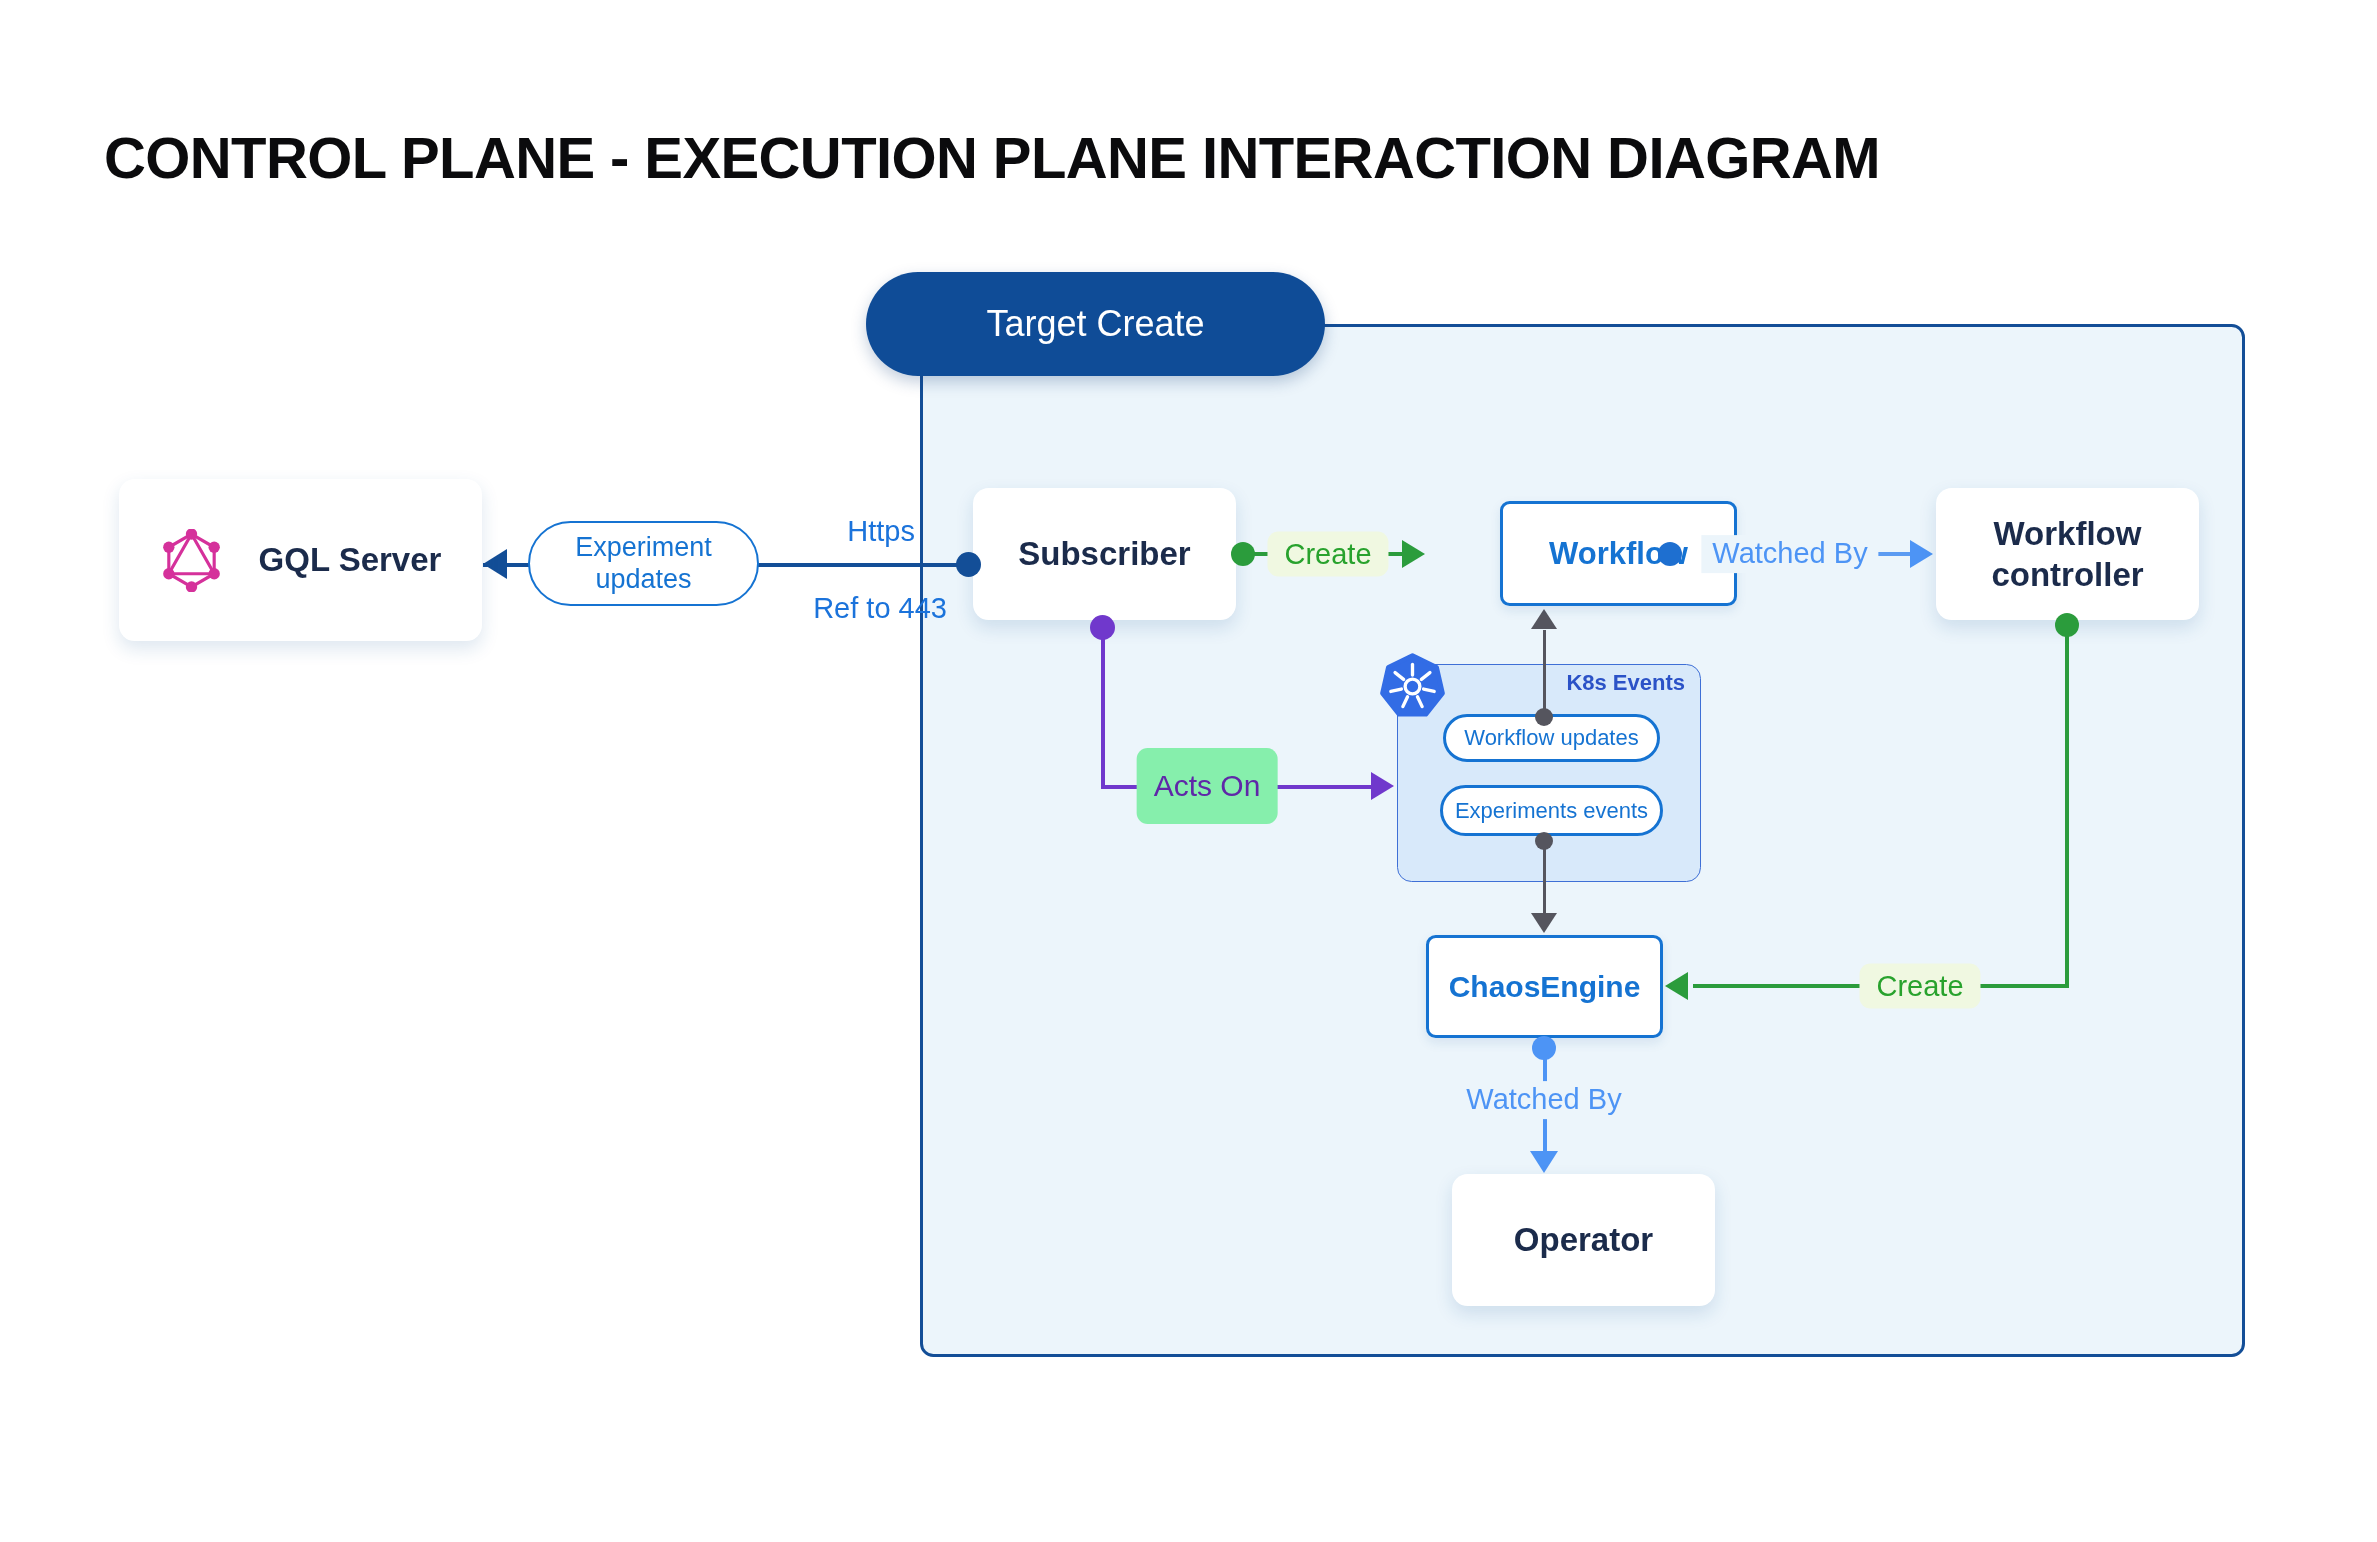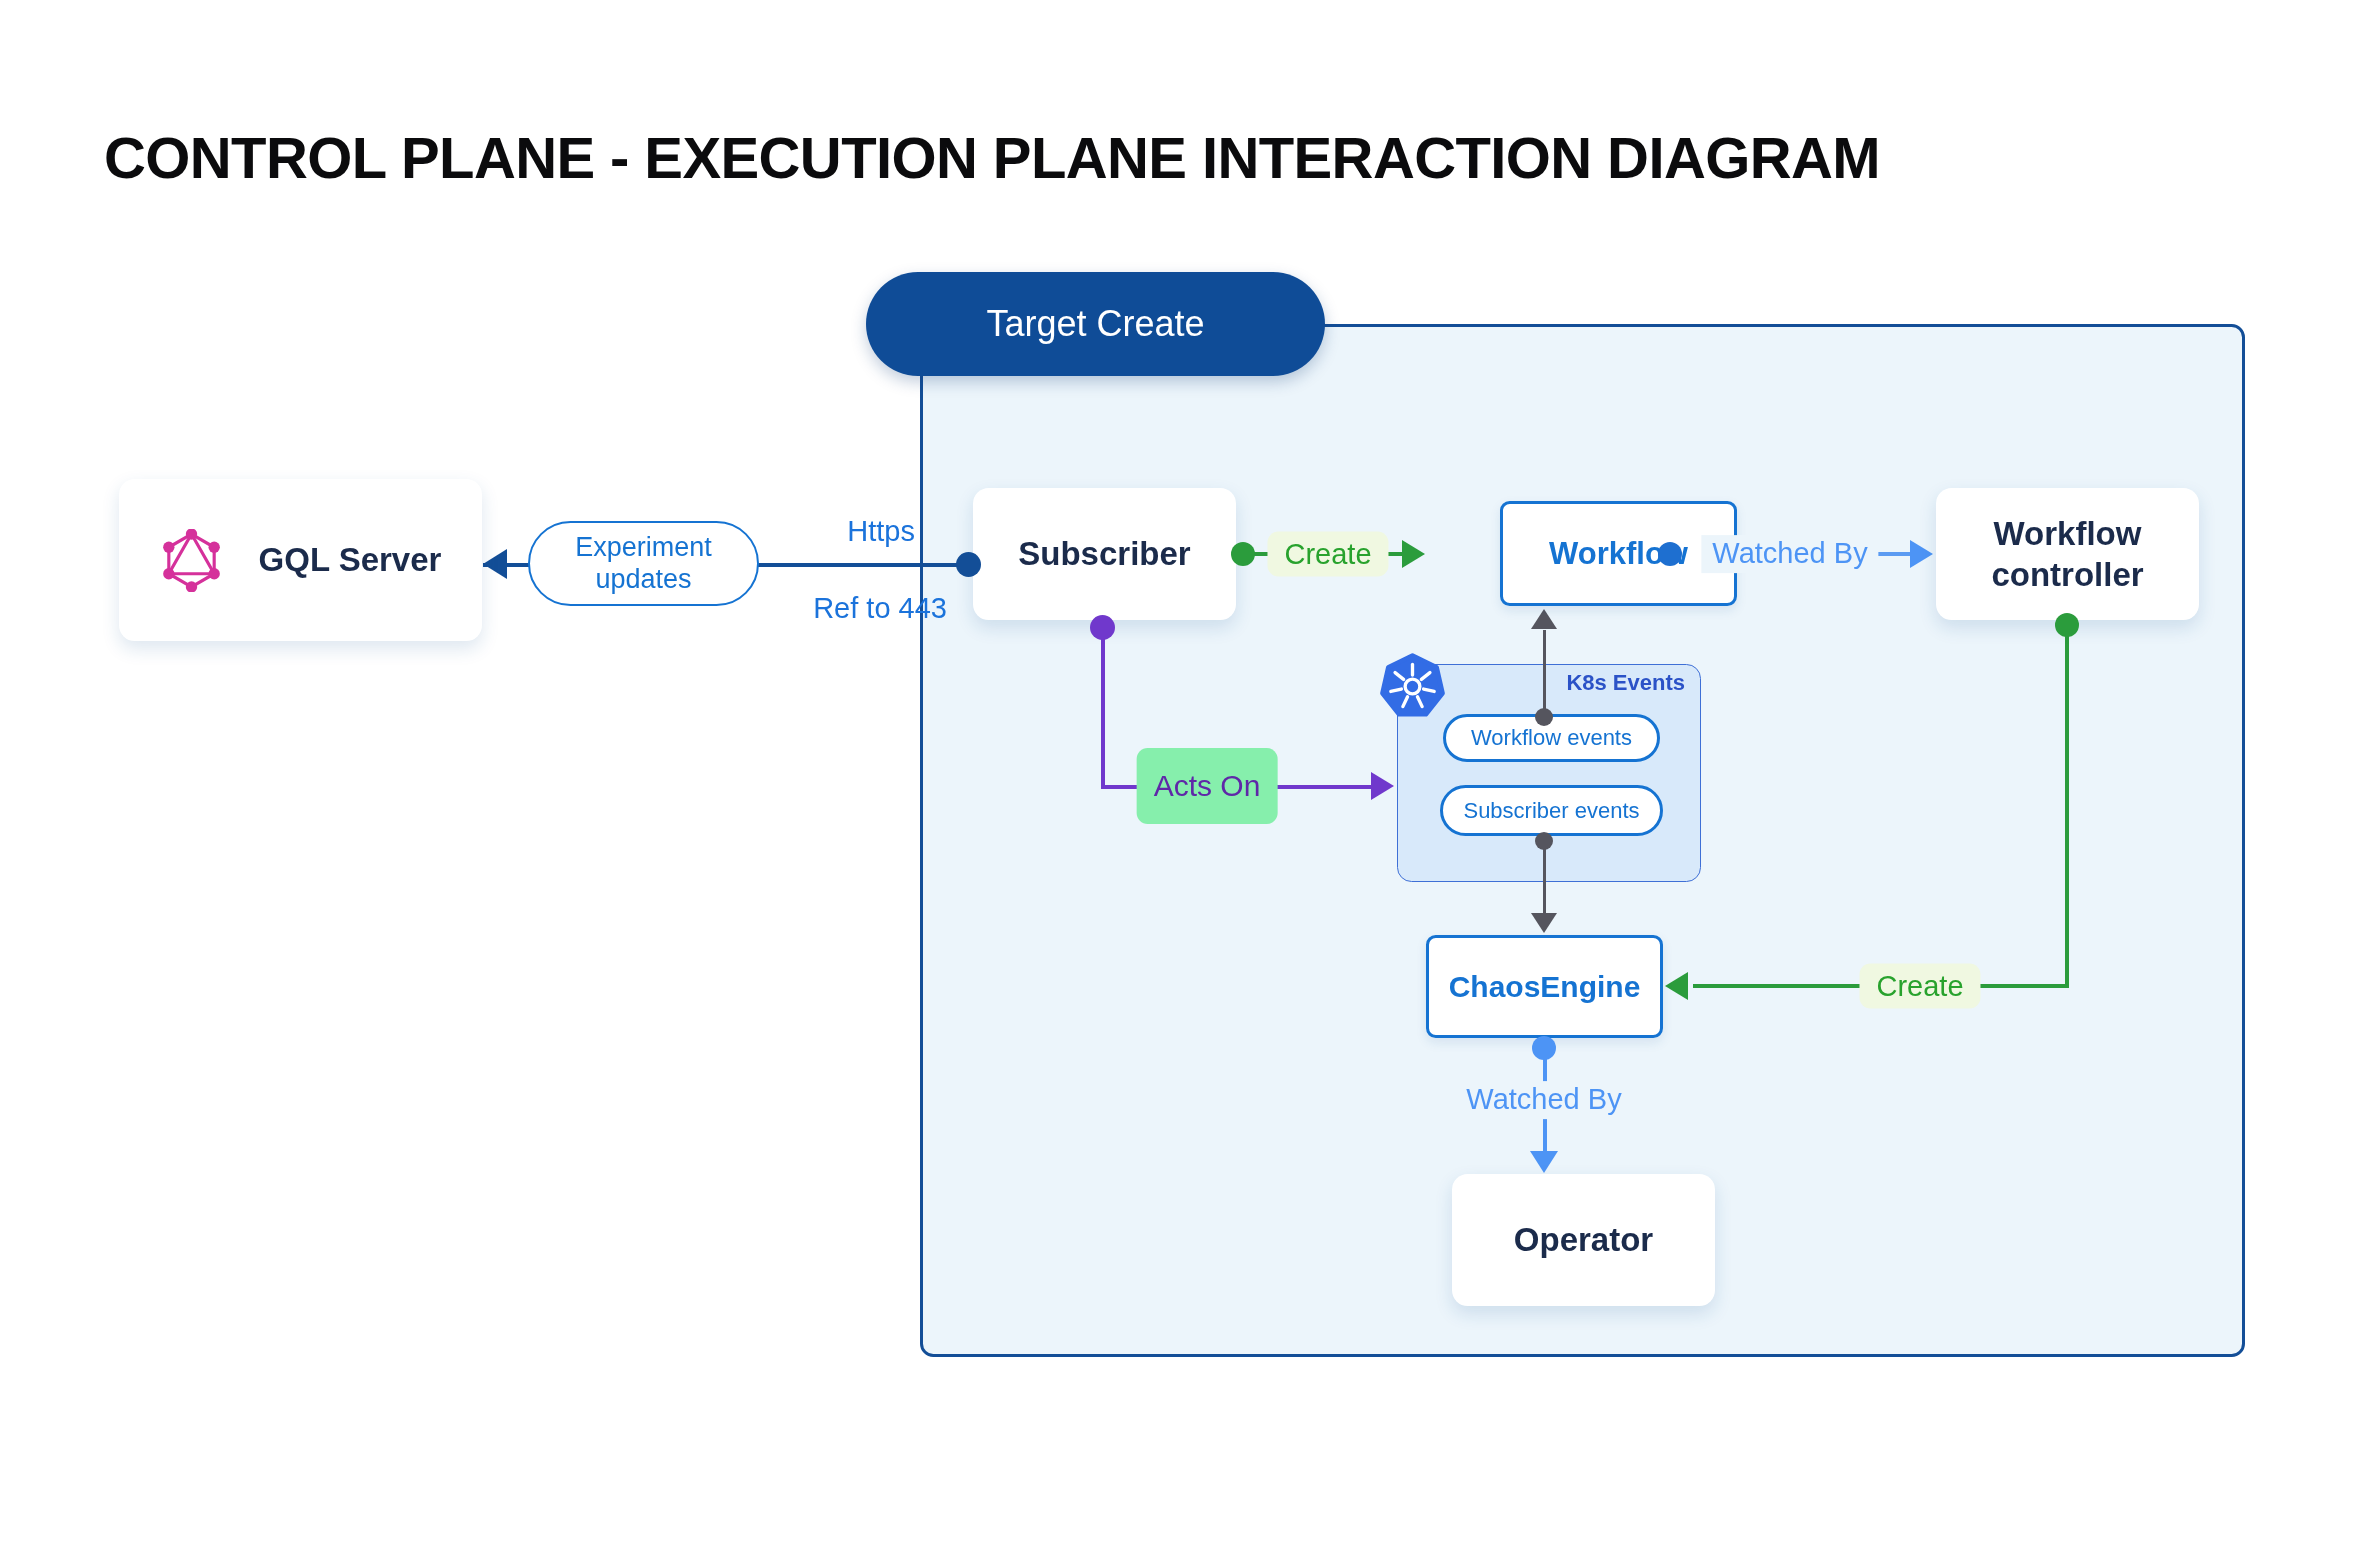--- a/index.html
+++ b/index.html
@@ -147,24 +147,24 @@
 
 <div class="abs bluebox" style="left:1500px;top:501px;width:237px;height:105px;font-size:31px;">
   <span>Workflow</span>
 </div>
 
 <div class="abs card" style="left:1936px;top:488px;width:263px;height:132px;font-size:33px;text-align:center;line-height:1.25;">
   <span style="width:181px;">Workflow controller</span>
 </div>
 
 <div class="abs stadium" style="left:1443px;top:714px;width:217px;height:48px;border-width:3px;border-radius:25.4px;font-size:22px;font-weight:500;">
-  <span>Workflow events</span>
+  <span>Workflow updates</span>
 </div>
 <div class="abs stadium" style="left:1440px;top:785px;width:223px;height:51px;border-width:3px;border-radius:27px;font-size:22px;font-weight:500;">
-  <span>Subscriber events</span>
+  <span>Experiments events</span>
 </div>
 
 <div class="abs bluebox" style="left:1426px;top:935px;width:237px;height:103px;font-size:30px;">
   <span>ChaosEngine</span>
 </div>
 
 <div class="abs card" style="left:1412px;top:1174px;width:263px;height:132px;font-size:33px;margin-left:40px;">
   <span>Operator</span>
 </div>
 

